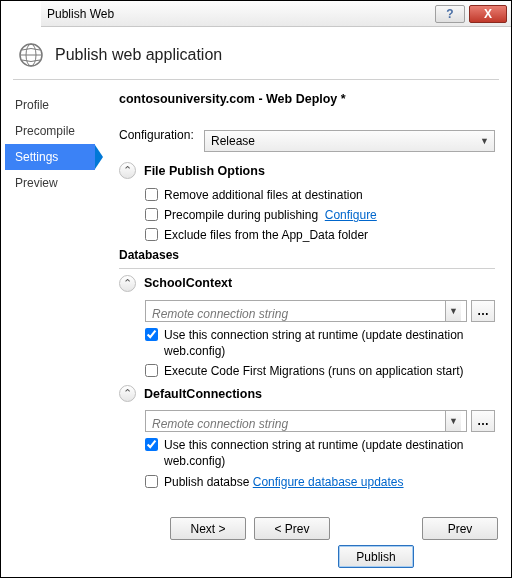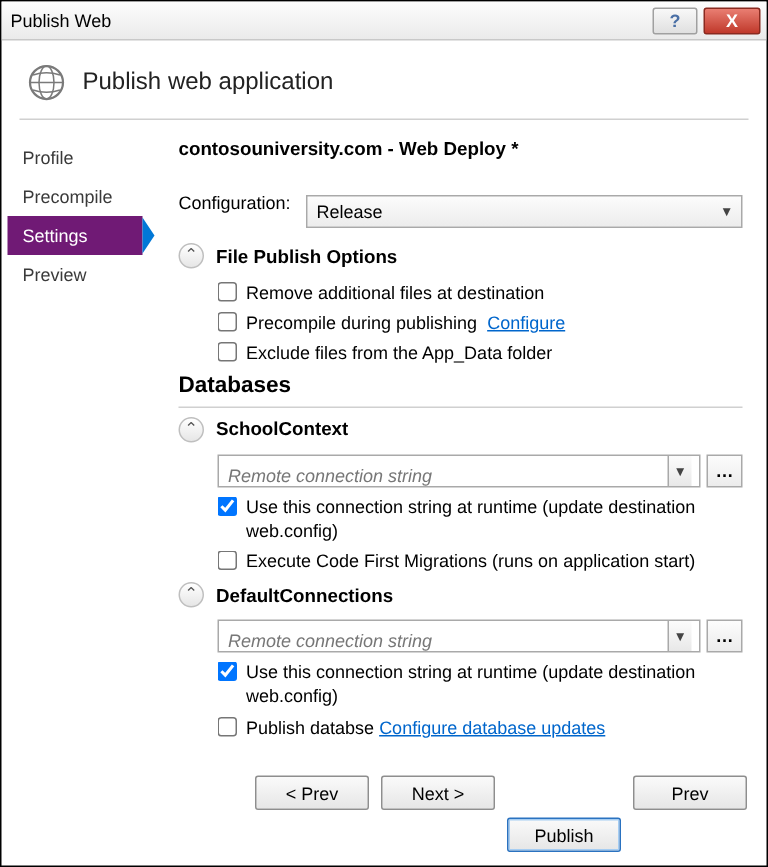--- a/index.html
+++ b/index.html
@@ -1,44 +1,44 @@
 <!DOCTYPE html>
 <html><head>
 <meta charset="utf-8">
 <style>
 * { box-sizing: border-box; margin: 0; padding: 0; }
 body { font-family: "Segoe UI", Tahoma, sans-serif; font-size: 12px; color: #000; background: #fff; width: 512px; height: 578px; overflow: hidden; border: 1px solid #000; }
-.titlebar { height: 26px; background: linear-gradient(#fdfdfd, #eaeaea); border-bottom: 1px solid #c8c8c8; display: flex; align-items: center; padding-left: 6px; }
+.titlebar { height: 26px; background: linear-gradient(#fdfdfd, #eaeaea); border-bottom: 1px solid #c8c8c8; display: flex; align-items: center; padding-left: 6px; margin-left: 40px; }
 .titlebar .title { flex: 1; font-size: 12px; }
 .titlebar .btn { width: 30px; height: 18px; border: 1px solid #a0a0a0; border-radius: 2px; margin-right: 4px; display: flex; align-items: center; justify-content: center; background: linear-gradient(#f8f8f8, #e0e0e0); }
 .titlebar .btn.close { background: linear-gradient(#e97e72, #c0392b); color: #fff; border-color: #8a2a20; font-weight: bold; width: 38px; }
 .titlebar .btn.help { font-weight: bold; color: #4a6fa5; }
 .header { display: flex; align-items: center; padding: 14px 16px 10px 16px; }
 .header .icon-cell { width: 28px; height: 28px; margin-right: 10px; display: flex; align-items: center; justify-content: center; }
 .header h1 { font-size: 16px; font-weight: 400; color: #222; }
 .sep { border: none; border-top: 1px solid #d0d0d0; margin: 0 12px 0 12px; }
 .body { display: flex; padding: 12px 16px 0 4px; }
 .sidebar { width: 96px; padding-right: 6px; }
 .sidebar .item { padding: 6px 10px; color: #3a3a3a; cursor: pointer; font-size: 12px; }
-.sidebar .item.active { background: #701a75; color: #fff; position: relative; }
+.sidebar .item.active { background: #3b82f6; color: #fff; position: relative; }
 .sidebar .item.active::after { content: ""; position: absolute; right: -8px; top: 50%; transform: translateY(-50%); border-left: 8px solid #0178d7; border-top: 12px solid transparent; border-bottom: 12px solid transparent; }
 .main { flex: 1; padding-left: 18px; }
 .profile-title { font-weight: bold; margin-bottom: 12px; font-size: 12.5px; }
 .row { display: flex; align-items: center; margin-bottom: 10px; justify-content: space-between; }
 .row .lbl { width: 85px; }
 .select { flex: 1; height: 22px; border: 1px solid #a9a9a9; background: linear-gradient(#fcfcfc, #ececec); display: flex; align-items: center; padding: 0 6px; position: relative; margin-top: 12px; }
 .select .arrow { position: absolute; right: 5px; font-size: 9px; color: #444; }
 .section-head { display: flex; align-items: center; margin: 6px 0 8px 0; }
 .chev { width: 17px; height: 17px; border: 1px solid #bfbfbf; border-radius: 50%; background: linear-gradient(#fff, #e6e6e6); display: flex; align-items: center; justify-content: center; margin-right: 8px; font-size: 11px; color: #555; line-height: 1; }
 .section-title { font-weight: bold; font-size: 12.5px; }
 .section-body { padding-left: 26px; }
 .chk { display: flex; align-items: flex-start; margin: 3px 0 4px 0; line-height: 1.35; }
 .chk input { margin-right: 6px; margin-top: 1px; width: 13px; height: 13px; }
 .link { color: #0066cc; text-decoration: underline; cursor: pointer; }
-.db-label { font-weight: bold; margin: 2px 0 6px 0; font-size: 15px; }
+.db-label { font-weight: bold; margin: 2px 0 6px 0; font-size: 12px; }
 .conn-row { display: flex; align-items: center; margin: 2px 0 5px 26px; }
 .conn-select { flex: 1; height: 22px; border: 1px solid #a9a9a9; background: #fff; display: flex; align-items: flex-end; padding: 0 6px; position: relative; color: #777; font-style: italic; }
 .conn-select .arrow { position: absolute; right: 5px; top: 0; bottom: 0; width: 16px; border-left: 1px solid #a9a9a9; background: linear-gradient(#fcfcfc,#e8e8e8); display:flex;align-items:center;justify-content:center; font-size:9px; font-style: normal; color:#444; }
 .ellip-btn { width: 24px; height: 22px; border: 1px solid #a9a9a9; background: linear-gradient(#fcfcfc,#ececec); margin-left: 4px; display:flex; align-items:center; justify-content:center; font-weight:bold; }
 .footer { position: absolute; bottom: 10px; right: 14px; display: flex; gap: 8px; }
 .footer button { width: 76px; height: 23px; border: 1px solid #8e8e8e; background: linear-gradient(#fafafa,#e6e6e6); border-radius: 2px; font-size: 12px; cursor: pointer; }
 .footer button.default { border-color: #2a72c0; box-shadow: 0 0 0 1px #a6cdf2 inset; margin-top: 28px; }
 hr.mini { border:none; border-top:1px solid #d0d0d0; margin: 2px 0 6px 0; }
 </style>
 </head>
@@ -149,17 +149,17 @@
         </label>
       <label class="chk">
           <input type="checkbox" style="">
           <span><span>Publish databse</span>&nbsp;<span class="link">Configure database updates</span></span>
         </label>
     </div>
   </div>
 </div>
 
 <div class="footer">
+  <button>Next &gt;</button>
   <button>&lt; Prev</button>
-  <button>Next &gt;</button>
   <button class="default">Publish</button>
   <button>Prev</button>
 </div>
 
 </body></html>

